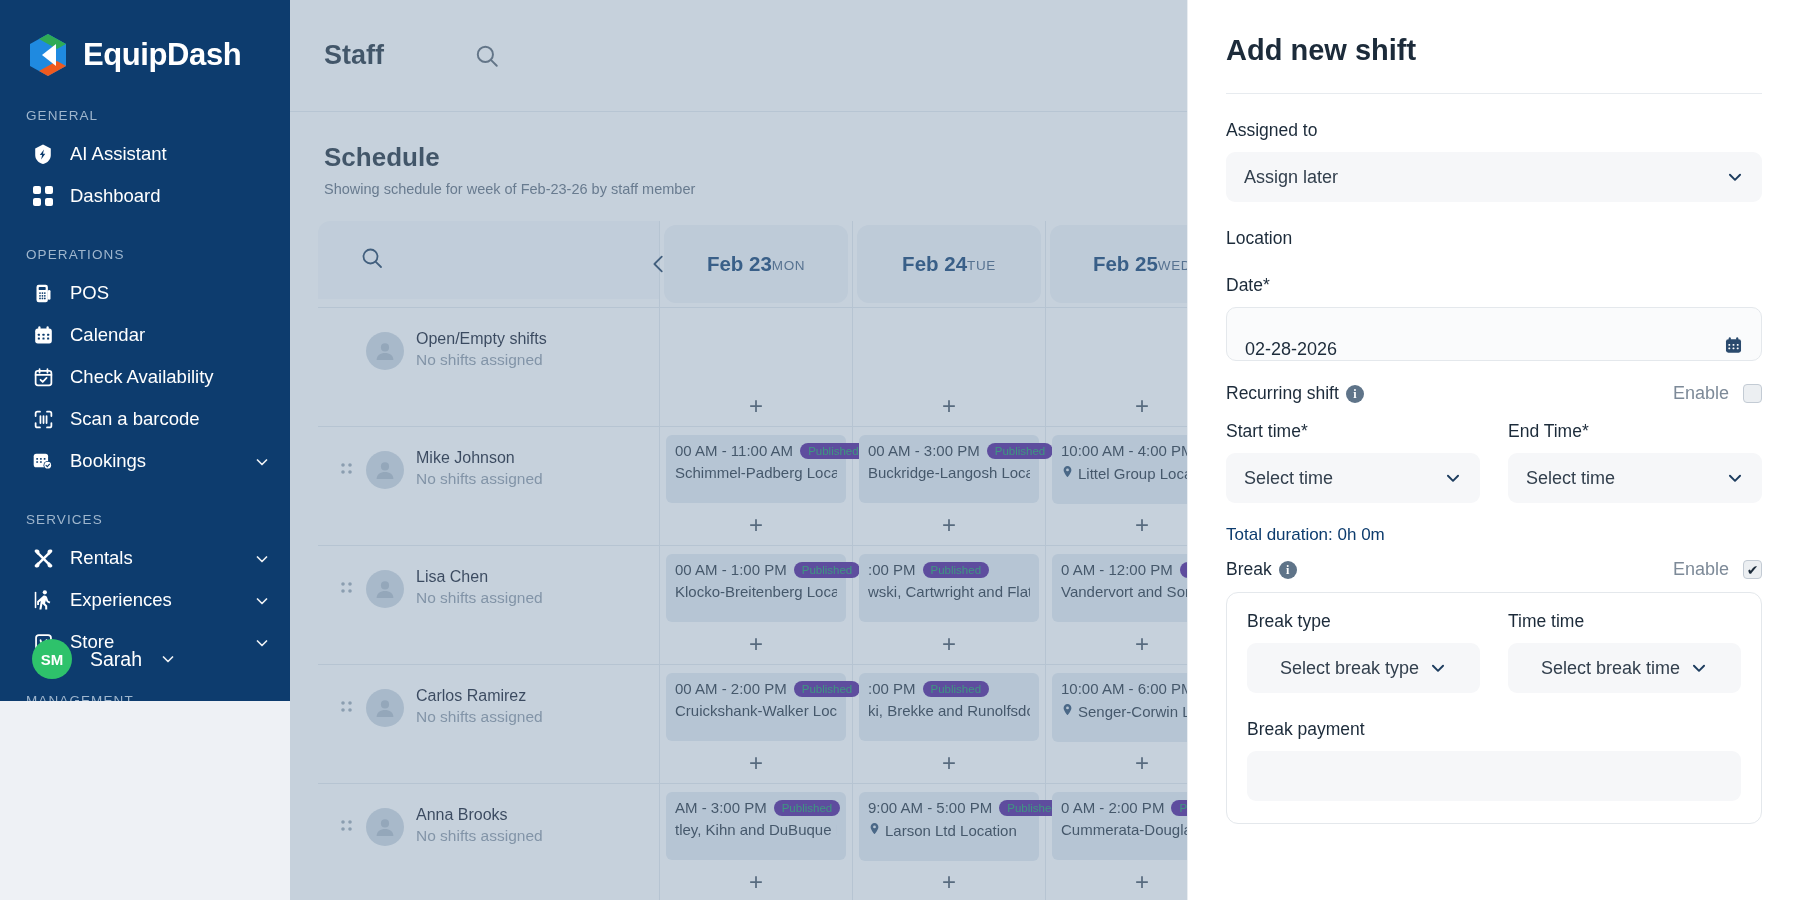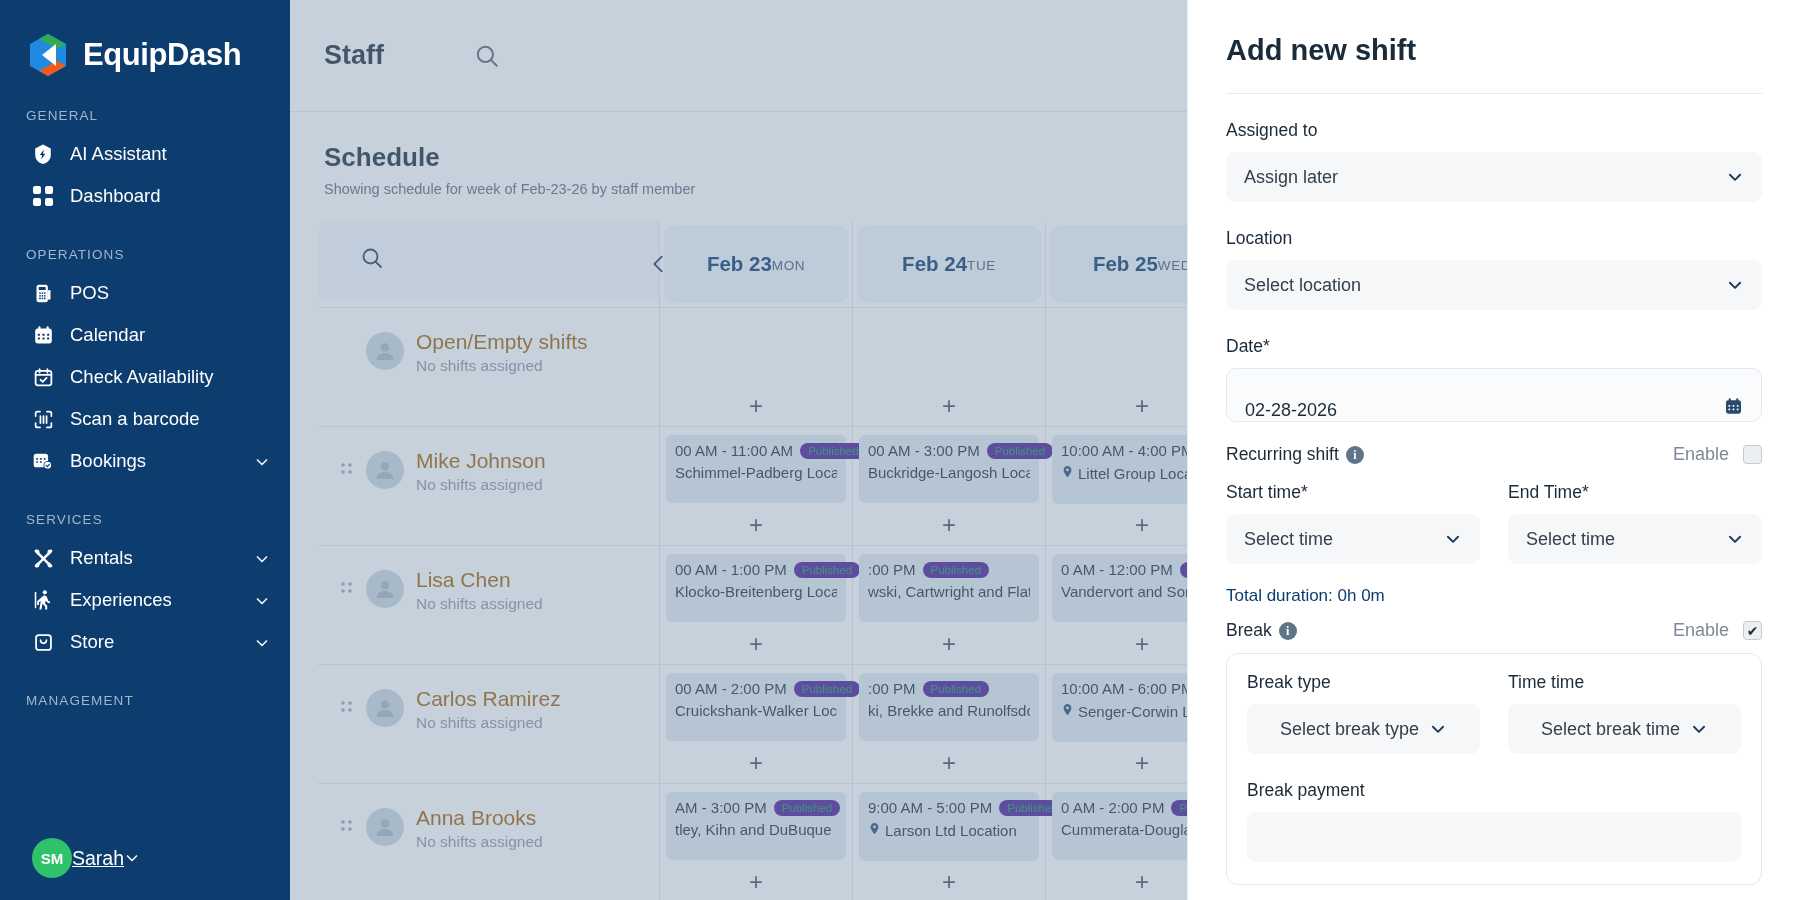--- a/index.html
+++ b/index.html
@@ -6,21 +6,21 @@
   html, body {
     width: 1800px; height: 900px;
     font-family: "Liberation Sans", sans-serif;
     overflow: hidden;
     background: #eef1f5;
   }
   .app { position: relative; width: 1800px; height: 900px; display: flex; }
 
   
   .sidebar {
-    width: 290px; height: 900px;
+    width: 290px; height: 701px;
     background: #0d3c6e;
     color: #fff;
     flex: 0 0 290px;
     position: relative;
     padding-top: 22px;
     overflow: hidden;
   }
   .brand { display: flex; align-items: center; gap: 13px; padding: 10px 0 0 26px; }
   .brand-mark { width: 44px; height: 46px; position: relative; flex: 0 0 44px; }
   .brand-name { font-size: 31px; font-weight: 700; letter-spacing: -0.4px; color: #ffffff; }
@@ -36,31 +36,31 @@
     color: #ffffff; font-size: 18.5px; cursor: pointer;
     position: relative;
   }
   .nav-item .nav-ico { width: 26px; height: 26px; flex: 0 0 26px; display: flex; align-items: center; justify-content: center; }
   .nav-item .nav-ico svg { display:block; }
   .nav-label { flex: 1 1 auto; white-space: nowrap; }
   .chev { width: 16px; height: 16px; flex: 0 0 16px; opacity: .92; }
 
   .user-row {
     position: absolute; left: 0; bottom: 22px;
-    display: flex; align-items: center; gap: 0;
+    display: flex; align-items: center; gap: 18px;
     padding: 0 0 0 32px; width: 100%;
     cursor: pointer;
   }
   .avatar-sm {
     width: 40px; height: 40px; border-radius: 50%;
     background: #2ec26b; color: #fff; font-size: 15px; font-weight: 700;
     display: flex; align-items: center; justify-content: center;
     flex: 0 0 40px;
   }
-  .user-name { font-size: 19.5px; text-decoration: underline; }
+  .user-name { font-size: 19.5px; }
 
   
   .main {
     flex: 1 1 auto; height: 900px; position: relative;
     background: #ffffff; overflow: hidden;
   }
   .topbar {
     height: 112px; border-bottom: 1px solid #e6eaef;
     display: flex; align-items: center; padding: 0 34px;
     position: relative;
@@ -116,21 +116,21 @@
   }
 
   .staff-cell { height: 118px; display: flex; align-items: flex-start; padding: 22px 0 0 22px; gap: 12px; }
   .drag-dots { width: 14px; height: 22px; margin-top: 12px; flex: 0 0 14px; display:flex; }
   .avatar-lg {
     width: 38px; height: 38px; border-radius: 50%; background: #ccd6e0;
     flex: 0 0 38px; display: flex; align-items: center; justify-content: center;
     margin-top: 2px;
   }
   .staff-txt { display: flex; flex-direction: column; gap: 3px; }
-  .staff-name { font-size: 21px; color: #a16207; }
+  .staff-name { font-size: 16px; color: #0f172a; }
   .staff-sub { font-size: 15.5px; color: #8b97a5; }
 
   .day-cell { height: 118px; position: relative; padding: 8px 6px 0; }
   .shift-card {
     background: #e4ebf2; border-radius: 6px; padding: 7px 9px 22px;
     min-height: 58px;
   }
   .shift-top { display: flex; align-items: center; gap: 7px; }
   .shift-time { font-size: 15px; color: #222f3d; white-space: nowrap; line-height: 1.2; }
   .badge {
@@ -791,28 +791,20 @@
     <div class="sel">
       <span class="sel-val">Assign later</span>
       <span class="sel-chev">
         <svg width="18" height="18" viewBox="0 0 16 16" fill="none" stroke="#1d3c5e" stroke-width="1.7" stroke-linecap="round" stroke-linejoin="round">
             <path d="M3.5 6l4.5 4.5L12.5 6"></path>
           </svg>
       </span>
     </div>
 
     <div class="fld-label">Location</div>
-    <div class="sel">
-      <span class="sel-val">Select location</span>
-      <span class="sel-chev">
-        <svg width="18" height="18" viewBox="0 0 16 16" fill="none" stroke="#1d3c5e" stroke-width="1.7" stroke-linecap="round" stroke-linejoin="round">
-            <path d="M3.5 6l4.5 4.5L12.5 6"></path>
-          </svg>
-      </span>
-    </div>
 
     <div class="fld-label">Date*</div>
     <div class="txt-input">
       <span class="inp-val">02-28-2026</span>
       <span>
         <svg width="19" height="19" viewBox="0 0 24 24" fill="#2a4a6d">
             <rect x="2.5" y="4" width="19" height="17" rx="3"></rect>
             <rect x="6" y="1.5" width="2.6" height="4.5" rx="1.3"></rect>
             <rect x="15.4" y="1.5" width="2.6" height="4.5" rx="1.3"></rect>
             <g fill="#ffffff">

